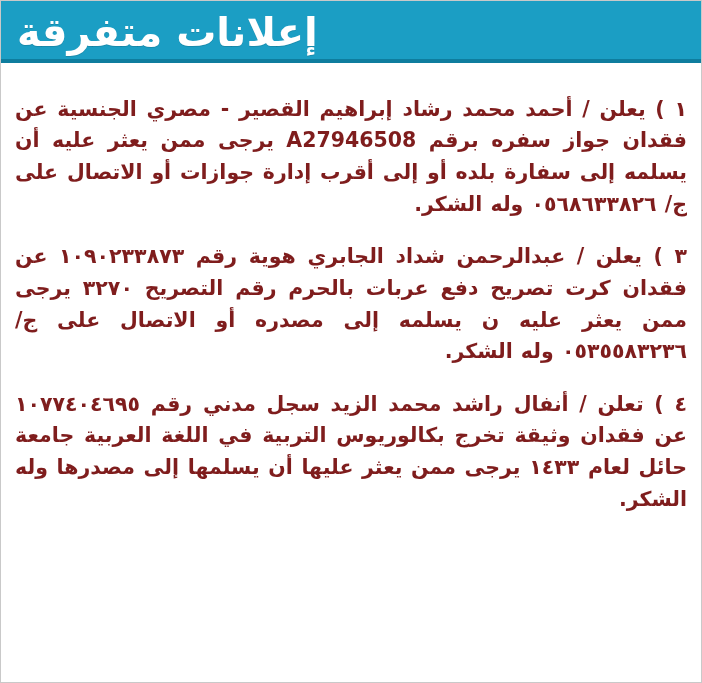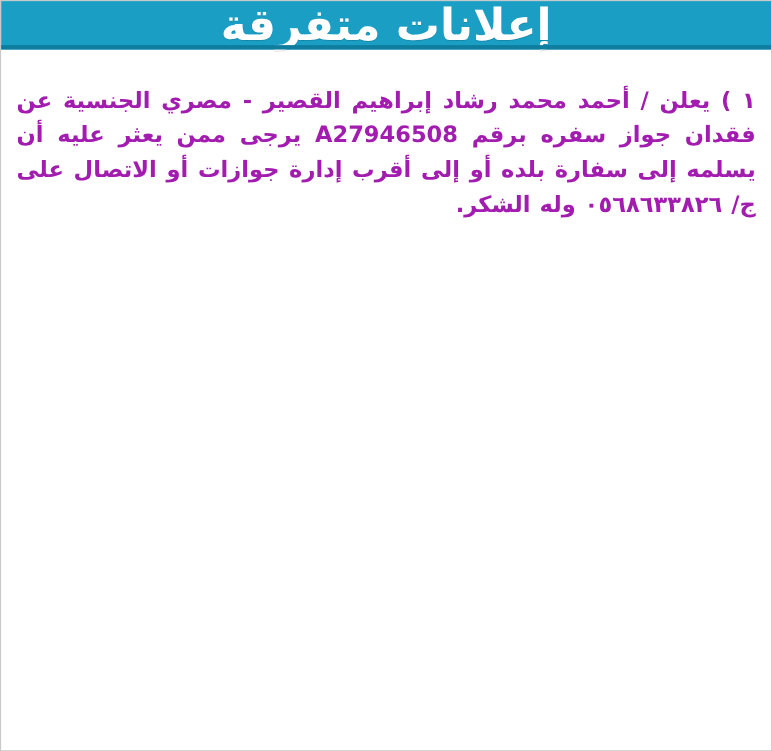--- a/index.html
+++ b/index.html
@@ -15,26 +15,26 @@
     width: 702px;
     height: 683px;
     background: #ffffff;
     box-sizing: border-box;
     overflow: hidden;
     border: 1px solid #c9c9c9;
   }
   
   .banner {
     position: relative;
-    height: 44px;
+    height: 62px;
     background: #1b9ec4;
     display: flex;
     align-items: center;
-    justify-content: center;
-    padding: 0 32px;
+    justify-content: flex-end;
+    padding: 0 16px;
     box-sizing: border-box;
   }
   .banner-title {
     color: #ffffff;
     font-size: 40px;
     font-weight: bold;
     letter-spacing: 0px;
     line-height: 1;
     direction: rtl;
     text-shadow: 0 1px 0 rgba(0,0,0,0.12);
@@ -50,21 +50,21 @@
   }
   
   .ads {
     padding: 10px 14px 8px 14px;
     box-sizing: border-box;
     direction: rtl;
   }
   .ad {
     font-size: 20.5px;
     line-height: 1.55;
-    color: #a21caf;
+    color: #7f1d1d;
     text-align: justify;
     text-align-last: right;
     margin-bottom: 6px;
     font-weight: bold;
     letter-spacing: 0px;
     word-spacing: 1px;
   }
   .ad:last-child {
     margin-bottom: 0;
   }
@@ -74,15 +74,17 @@
 
 <div class="page">
 
   <div class="banner">
     <div class="banner-title">إعلانات متفرقة</div>
     <div class="banner-rule"></div>
   </div>
 
   <div class="ads">
     <p class="ad">١ ) يعلن / أحمد محمد رشاد إبراهيم القصير - مصري الجنسية عن فقدان جواز سفره برقم A27946508 يرجى ممن يعثر عليه أن يسلمه إلى سفارة بلده أو إلى أقرب إدارة جوازات أو الاتصال على ج/ ٠٥٦٨٦٣٣٨٢٦ وله الشكر.</p>
+    <p class="ad">٣ ) يعلن / عبدالرحمن شداد الجابري هوية رقم ١٠٩٠٢٣٣٨٧٣ عن فقدان كرت تصريح دفع عربات بالحرم رقم التصريح ٣٢٧٠ يرجى ممن يعثر عليه ن يسلمه إلى مصدره أو الاتصال على ج/ ٠٥٣٥٥٨٣٢٣٦ وله الشكر.</p>
+    <p class="ad">٤ ) تعلن / أنفال راشد محمد الزيد سجل مدني رقم ١٠٧٧٤٠٤٦٩٥ عن فقدان وثيقة تخرج بكالوريوس التربية في اللغة العربية جامعة حائل لعام ١٤٣٣ يرجى ممن يعثر عليها أن يسلمها إلى مصدرها وله الشكر.</p>
   </div>
 
 </div>
 
 </body></html>

